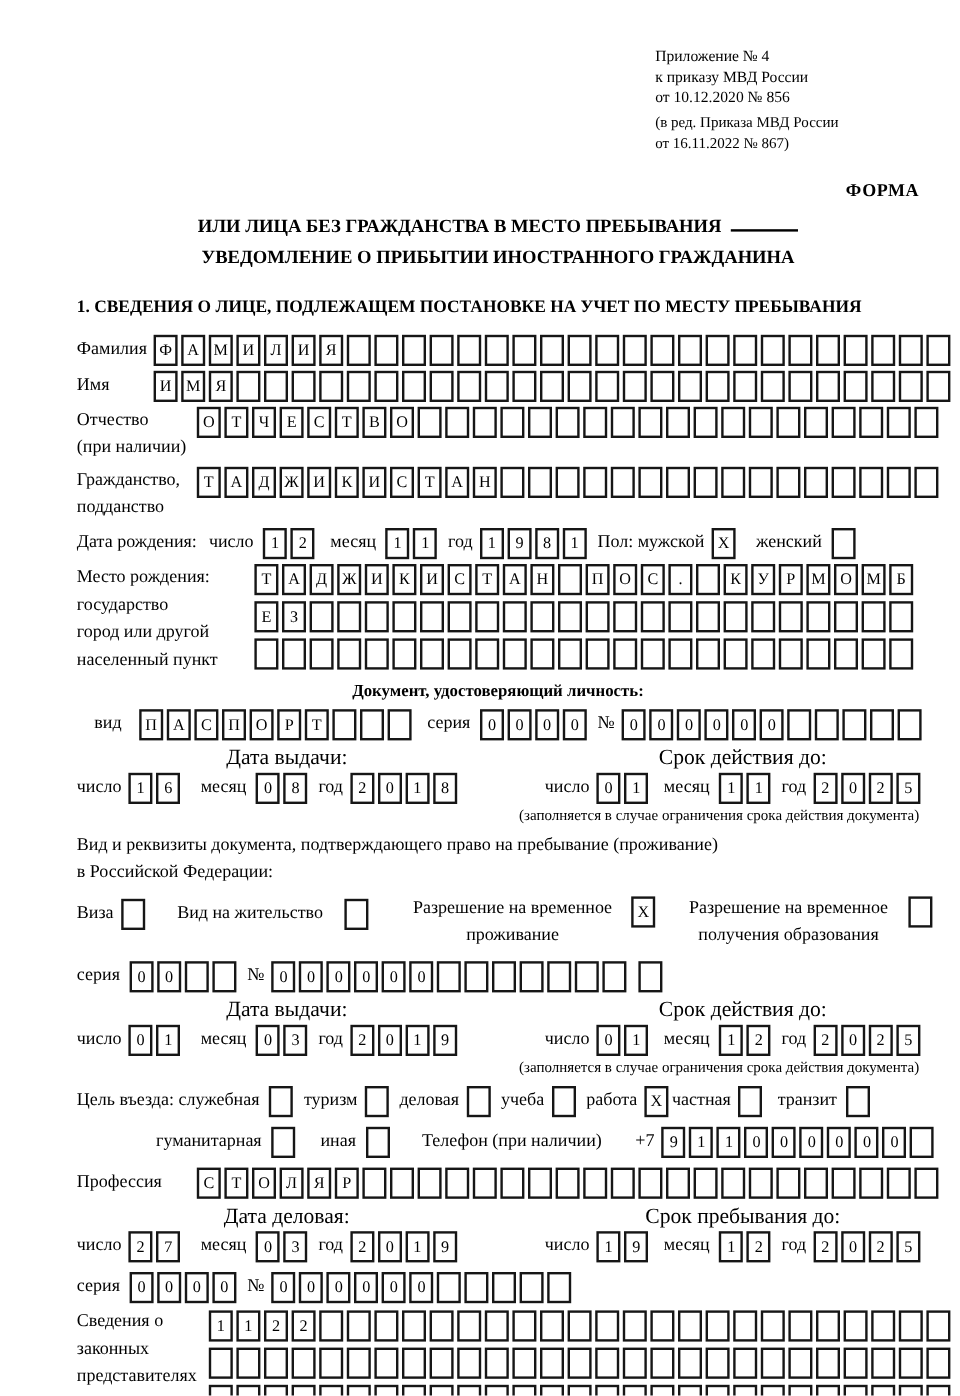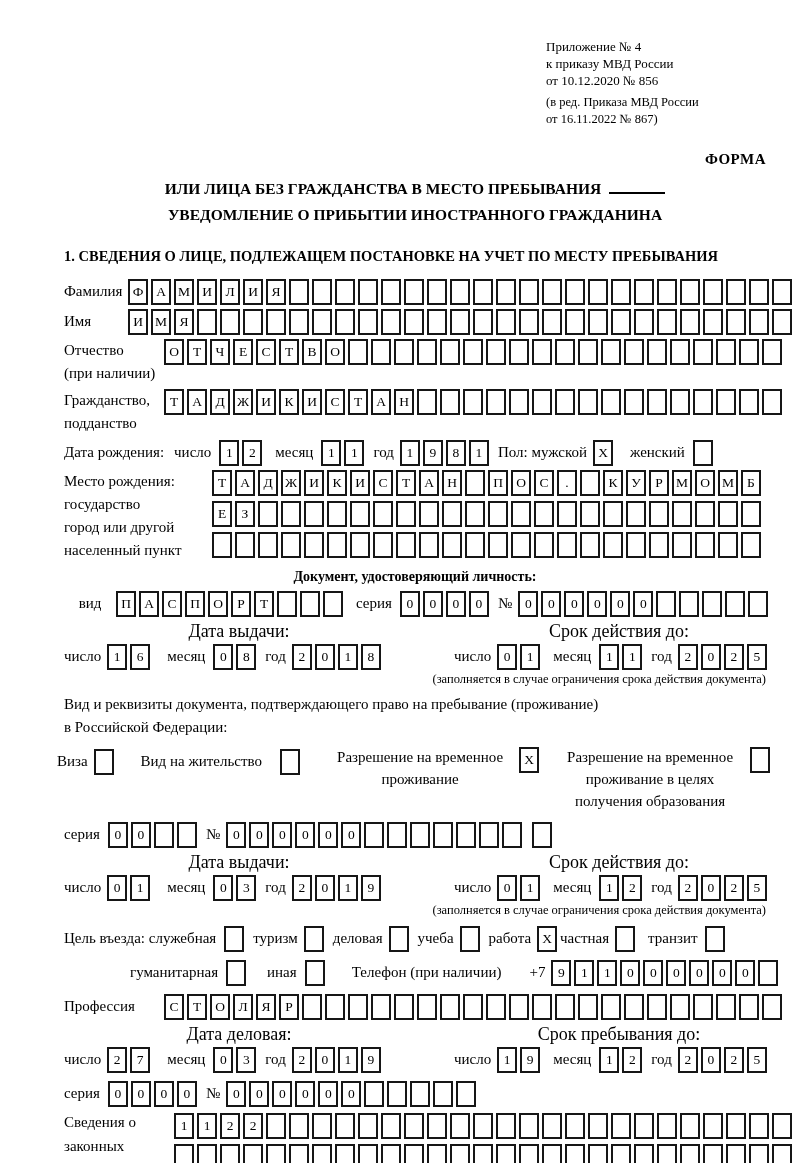--- a/index.html
+++ b/index.html
@@ -43,21 +43,21 @@
   .dh-left{width:350px;text-align:center;flex:none;}
   .dh-right{width:330px;text-align:center;margin-left:40px;flex:none;}
   .date-row{display:flex;align-items:flex-start;margin-top:2px;}
   .dgroup{display:flex;align-items:flex-start;flex:none;}
   .dg-left{width:350px;}
   .dg-right{margin-left:40px;}
   .fill-note{font-size:12.5px;text-align:right;margin:2px 0 6px;padding-right:0;}
 
   .plain-line{font-size:15px;line-height:1.55;}
 
-  .res-row{display:flex;align-items:flex-start;margin:8px 0 10px;justify-content:center;}
+  .res-row{display:flex;align-items:flex-start;margin:8px 0 10px;}
   .center-lbl{text-align:center;font-size:15px;line-height:1.45;flex:none;}
 
   .purpose-row{display:flex;align-items:flex-start;margin-top:8px;text-align:center;}
   .purpose-row .inline-lbl{padding-top:4px;}
 
   .guardians{display:flex;align-items:flex-start;margin-top:4px;}
 </style>
 </head>
 <body>
 
@@ -441,21 +441,20 @@
       </div>
     <div class="center-lbl ml24" style="width:186px;">
       <div>Разрешение на временное</div>
       <div>проживание</div>
     </div>
     <div class="cells ml6">
         <span class="cell">X</span>
       </div>
     <div class="center-lbl ml14" style="width:188px;">
       <div>Разрешение на временное</div>
-      <div>проживание в целях</div>
       <div>получения образования</div>
     </div>
     <div class="cells ml6">
         <span class="cell"></span>
       </div>
   </div>
 
   <div class="row">
     <span class="inline-lbl mr8">серия</span>
     <div class="cells">

